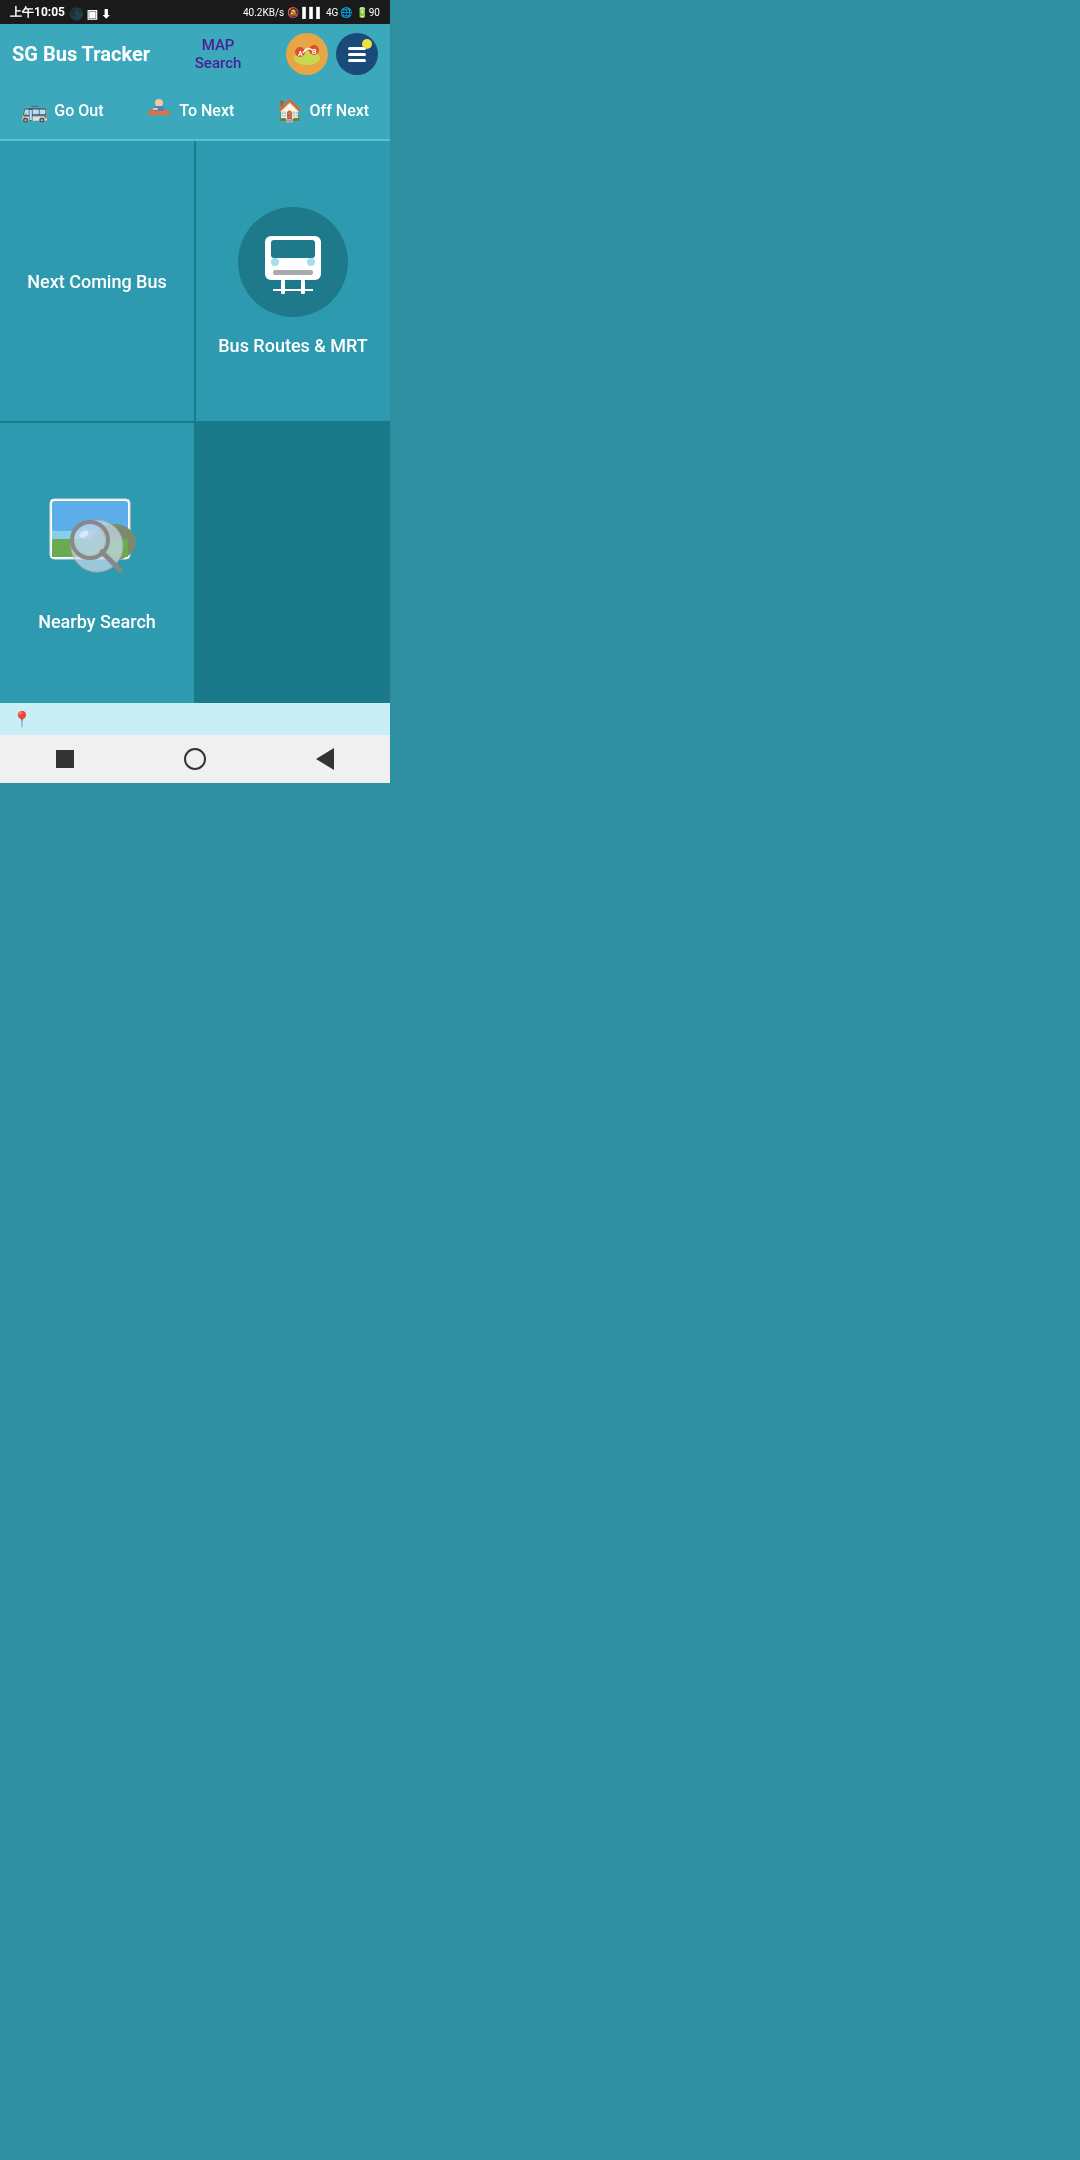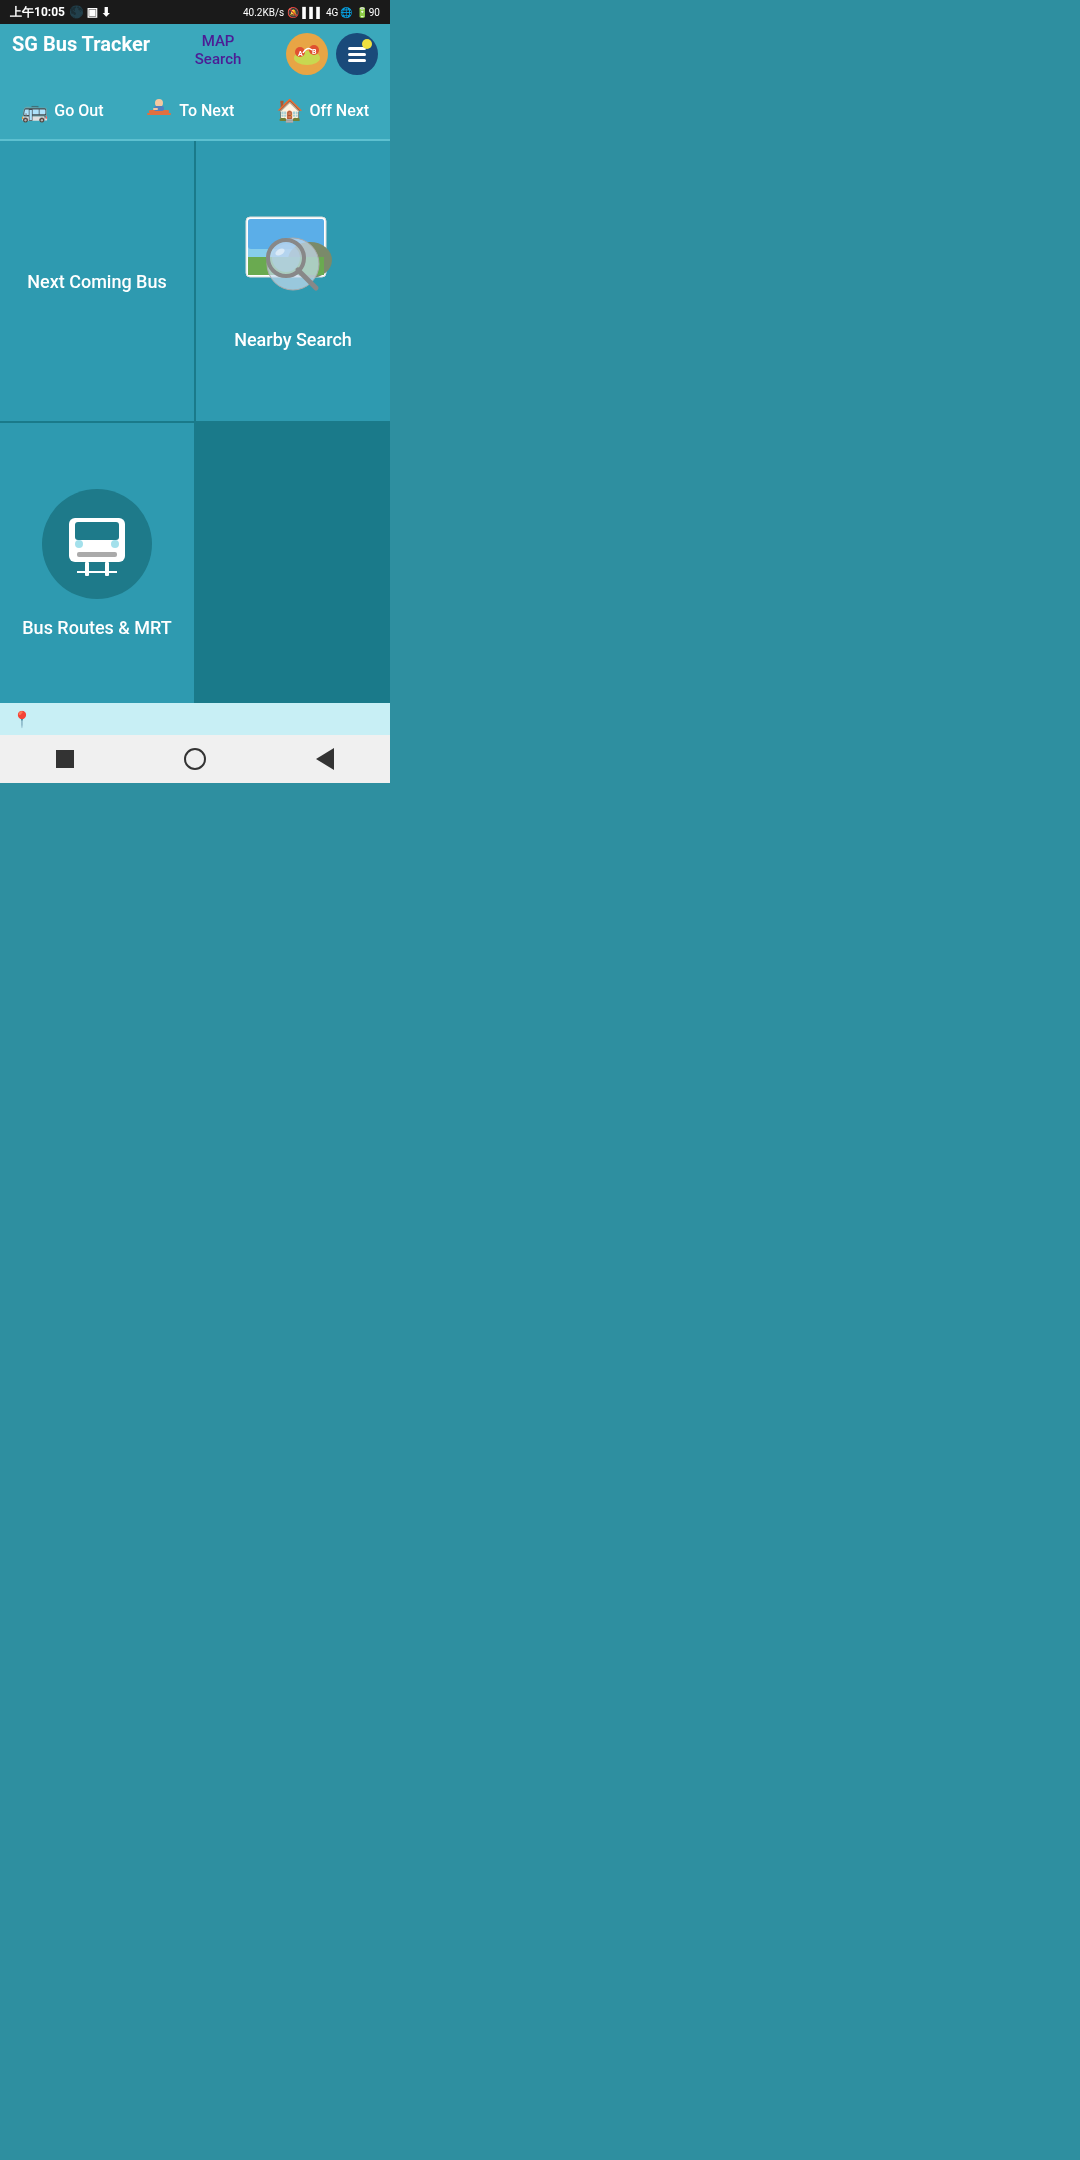--- a/index.html
+++ b/index.html
@@ -16,28 +16,29 @@
     .status-bar {
       background: #1a1a1a;
       color: white;
       font-size: 11px;
       padding: 4px 10px;
       display: flex;
       justify-content: space-between;
       align-items: center;
       height: 24px;
     }
-    .status-left { font-weight: bold; font-size: 12px; display: flex; align-items: center; gap: 4px; }
+    .status-left { font-weight: bold; font-size: 12px; display: flex; align-items: flex-end; gap: 4px; }
     .status-right { display: flex; align-items: center; gap: 3px; font-size: 10px; margin-left: 24px; }
 
     
     .header {
       background: #3ba8bc;
       padding: 8px 12px;
       display: flex;
+      align-items: center;
       justify-content: space-between;
       height: 60px;
     }
     .header-title {
       color: white;
       font-size: 20px;
       font-weight: bold;
     }
     .header-center {
       color: #4c1d95;
@@ -296,45 +297,20 @@
 
 <div class="grid">
 
   <div class="grid-cell">
     <div class="grid-label">Next Coming Bus</div>
   </div>
 
 
   <div class="grid-cell">
     <div class="grid-icon-wrap">
-      
-      <svg width="110" height="95" viewBox="0 0 110 95">
-
-        <rect x="8" y="5" width="80" height="60" rx="4" fill="white" stroke="#ddd" stroke-width="1"></rect>
-        <rect x="10" y="7" width="76" height="56" rx="3" fill="#87ceeb"></rect>
-
-        <rect x="10" y="7" width="76" height="30" rx="3" fill="#5baee8"></rect>
-
-        <ellipse cx="72" cy="48" rx="22" ry="18" fill="#7a8a6a"></ellipse>
-
-        <rect x="10" y="45" width="76" height="18" rx="0" fill="#6aaa50"></rect>
-
-        <circle cx="55" cy="52" r="26" fill="rgba(200,220,240,0.7)" stroke="#aaa" stroke-width="1"></circle>
-        <circle cx="48" cy="46" r="18" fill="none" stroke="#888" stroke-width="4"></circle>
-        <line x1="60" y1="58" x2="78" y2="76" stroke="#888" stroke-width="5" stroke-linecap="round"></line>
-        <circle cx="48" cy="46" r="14" fill="rgba(180,210,240,0.5)"></circle>
-
-        <ellipse cx="42" cy="40" rx="5" ry="3" fill="white" opacity="0.5" transform="rotate(-30 42 40)"></ellipse>
-      </svg>
-    </div>
-    <div class="grid-label">Nearby Search</div>
-  </div>
-
-  <div class="grid-cell">
-    <div class="grid-icon-wrap">
       <div class="mrt-circle">
         <svg width="80" height="80" viewBox="0 0 80 80">
 
           <rect x="12" y="14" width="56" height="44" rx="6" fill="white"></rect>
 
           <rect x="18" y="18" width="44" height="18" rx="3" fill="#1e7a8a"></rect>
 
           <circle cx="22" cy="40" r="4" fill="#66ccdd" opacity="0.6"></circle>
           <circle cx="58" cy="40" r="4" fill="#66ccdd" opacity="0.6"></circle>
 
@@ -342,20 +318,45 @@
 
           <rect x="28" y="58" width="4" height="14" rx="1" fill="white"></rect>
           <rect x="48" y="58" width="4" height="14" rx="1" fill="white"></rect>
           <line x1="20" y1="68" x2="60" y2="68" stroke="white" stroke-width="2"></line>
         </svg>
       </div>
     </div>
     <div class="grid-label">Bus Routes &amp; MRT</div>
   </div>
 
+  <div class="grid-cell">
+    <div class="grid-icon-wrap">
+      
+      <svg width="110" height="95" viewBox="0 0 110 95">
+
+        <rect x="8" y="5" width="80" height="60" rx="4" fill="white" stroke="#ddd" stroke-width="1"></rect>
+        <rect x="10" y="7" width="76" height="56" rx="3" fill="#87ceeb"></rect>
+
+        <rect x="10" y="7" width="76" height="30" rx="3" fill="#5baee8"></rect>
+
+        <ellipse cx="72" cy="48" rx="22" ry="18" fill="#7a8a6a"></ellipse>
+
+        <rect x="10" y="45" width="76" height="18" rx="0" fill="#6aaa50"></rect>
+
+        <circle cx="55" cy="52" r="26" fill="rgba(200,220,240,0.7)" stroke="#aaa" stroke-width="1"></circle>
+        <circle cx="48" cy="46" r="18" fill="none" stroke="#888" stroke-width="4"></circle>
+        <line x1="60" y1="58" x2="78" y2="76" stroke="#888" stroke-width="5" stroke-linecap="round"></line>
+        <circle cx="48" cy="46" r="14" fill="rgba(180,210,240,0.5)"></circle>
+
+        <ellipse cx="42" cy="40" rx="5" ry="3" fill="white" opacity="0.5" transform="rotate(-30 42 40)"></ellipse>
+      </svg>
+    </div>
+    <div class="grid-label">Nearby Search</div>
+  </div>
+
 </div>
 
 <div class="bottom-bar">
   <span class="location-pin">📍</span>
 </div>
 
 <div class="nav-bar">
   <div class="nav-btn">
     <div class="nav-square"></div>
   </div>

